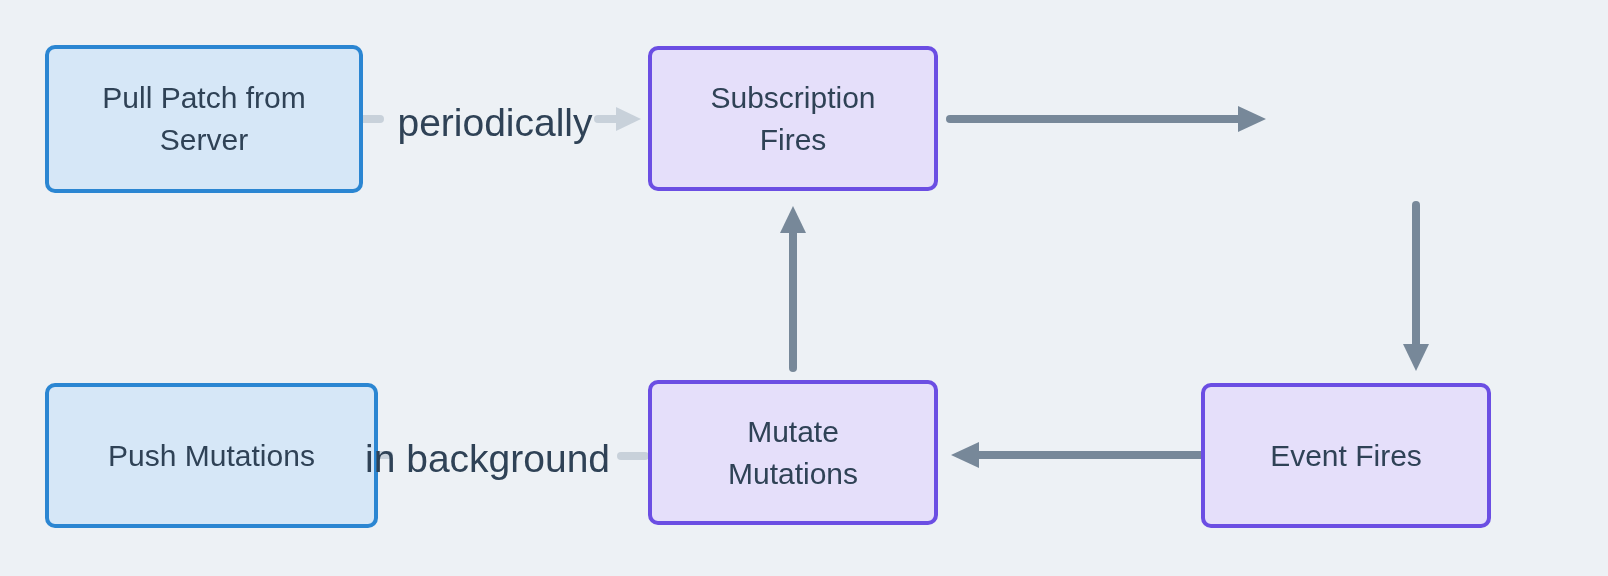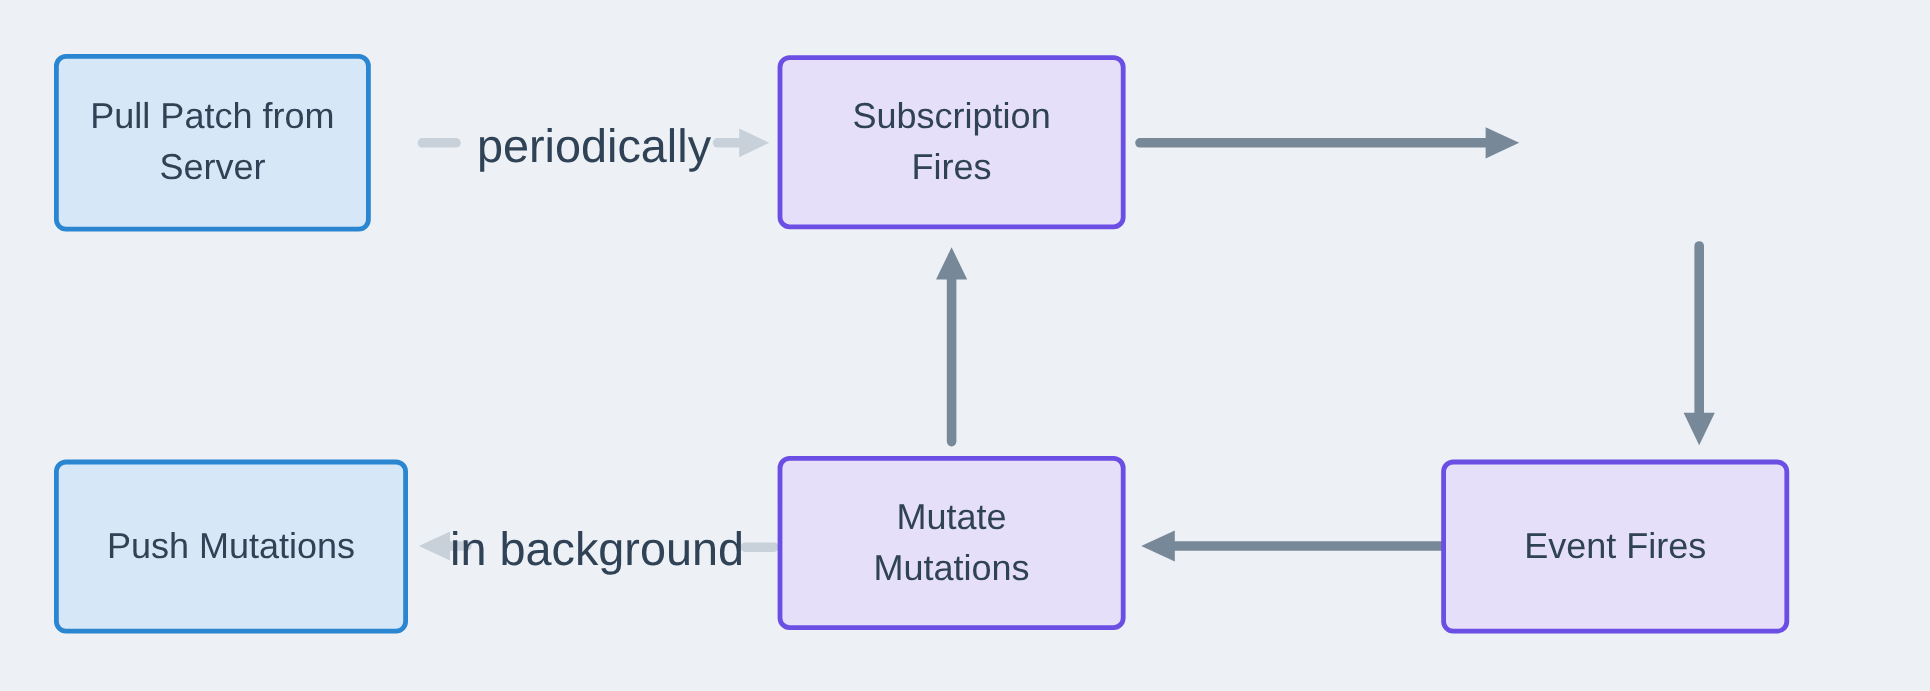--- a/index.html
+++ b/index.html
@@ -73,42 +73,42 @@
       <polygon class="light-fill" points="641,119 616,107 616,131"></polygon>
     </g>
 
     <g>
       <polygon class="light-fill" points="349,455 375,443 375,467"></polygon>
       <path class="light-stroke" d="M374,455 L389,455"></path>
       <path class="light-stroke" d="M621,456 L645,456"></path>
     </g>
   </svg>
 
-  <div class="node blue" style="left:45px;top:45px;width:264px;height:148px">
+  <div class="node blue" style="left:45px;top:45px;width:318px;height:148px">
     <span>Pull Patch from</span>
     <span>Server</span>
   </div>
 
   <div class="node purple" style="left:648px;top:46px">
     <span>Subscription</span>
     <span>Fires</span>
   </div>
 
 
   <div class="node purple" style="left:1201px;top:383px">
     <span>Event Fires</span>
     <span></span>
   </div>
 
   <div class="node purple" style="left:648px;top:380px">
     <span>Mutate</span>
     <span>Mutations</span>
   </div>
 
-  <div class="node blue" style="left:45px;top:383px;width:295px">
+  <div class="node blue" style="left:45px;top:383px;width:333px">
     <span>Push Mutations</span>
   </div>
 
   <div class="edge-label" style="left:385px;top:101px;width:220px">periodically</div>
 
-  <div class="edge-label" style="left:375px;top:437px;width:230px">in background</div>
+  <div class="edge-label" style="left:365px;top:437px;width:230px">in background</div>
 
 </div>
 
 </body></html>

